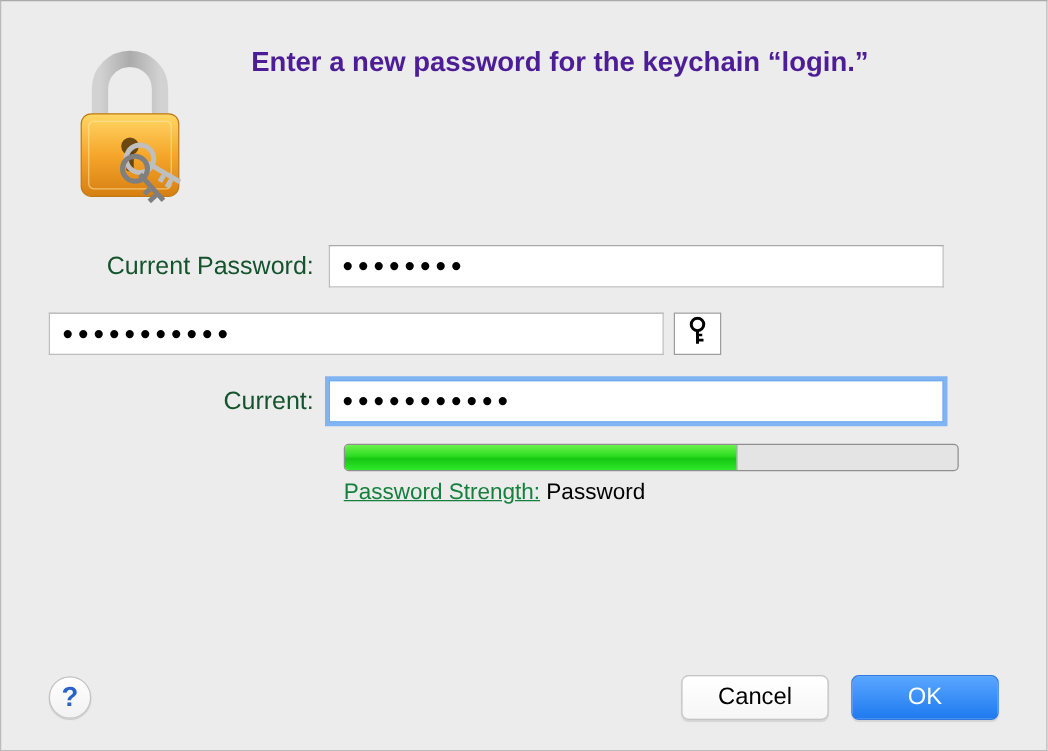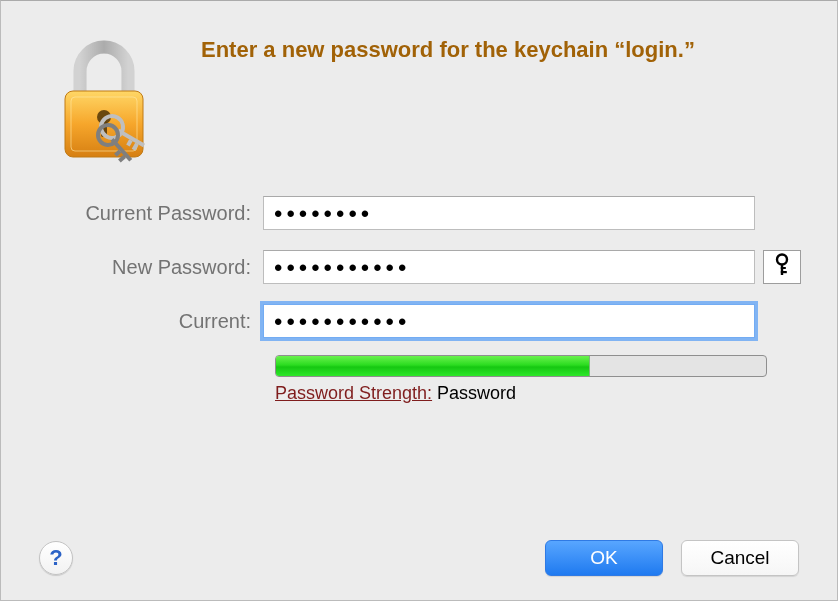--- a/index.html
+++ b/index.html
@@ -29,38 +29,38 @@
     }
     .lock-icon-wrap {
       width: 130px;
       flex-shrink: 0;
       display: flex;
       justify-content: center;
     }
     .title {
       font-size: 22px;
       font-weight: 700;
-      color: #a16207;
+      color: #4c1d95;
       margin-left: 32px;
       margin-top: 6px;
     }
     .form-area {
       margin-top: 4px;
     }
     .field-row {
       display: flex;
       align-items: center;
       margin-bottom: 14px;
       height: 40px;
     }
     .field-label {
       width: 224px;
       text-align: right;
       font-size: 20px;
-      color: #737373;
+      color: #14532d;
       padding-right: 12px;
       flex-shrink: 0;
     }
     .field-input-wrap {
       flex: 1;
       display: flex;
       align-items: center;
     }
     .pw-input {
       width: 492px;
@@ -108,21 +108,21 @@
     .strength-fill {
       height: 100%;
       background: linear-gradient(to bottom, #6af24d 0%, #2bdc20 45%, #16c712 55%, #2ee82a 100%);
       border-right: 1px solid #7cb779;
     }
     .strength-label-row {
       margin-top: 6px;
       font-size: 18px;
     }
     .strength-link {
-      color: #7f1d1d;
+      color: #15803d;
       text-decoration: underline;
     }
     .strength-value {
       color: #000;
     }
     .footer {
       margin-top: auto;
       display: flex;
       align-items: center;
       padding-top: 20px;
@@ -219,21 +219,20 @@
   <div class="form-area">
 
     <div class="field-row">
       <div class="field-label">Current Password:</div>
       <div class="field-input-wrap">
         <div class="pw-input">••••••••</div>
       </div>
     </div>
 
     <div class="field-row">
-      <div class="field-label">New Password:</div>
       <div class="field-input-wrap">
         <div class="pw-input">•••••••••••</div>
         <div class="assist-btn">
           <span>
             <svg width="20" height="24" viewBox="0 0 20 24">
               <circle cx="10" cy="6.5" r="5" fill="none" stroke="#000" stroke-width="2.4"></circle>
               <rect x="8.8" y="11" width="2.4" height="11" fill="#000"></rect>
               <rect x="8.8" y="18" width="6" height="2.2" fill="#000"></rect>
               <rect x="8.8" y="14" width="5" height="2" fill="#000"></rect>
             </svg>
@@ -258,18 +257,18 @@
         <span> </span>
         <span class="strength-value">Password</span>
       </div>
     </div>
 
   </div>
 
   <div class="footer">
     <div class="help-btn">?</div>
     <div class="btn-group">
+      <div class="btn btn-cancel">Cancel</div>
       <div class="btn btn-ok">OK</div>
-      <div class="btn btn-cancel">Cancel</div>
     </div>
   </div>
 
 </div>
 
 </body></html>

